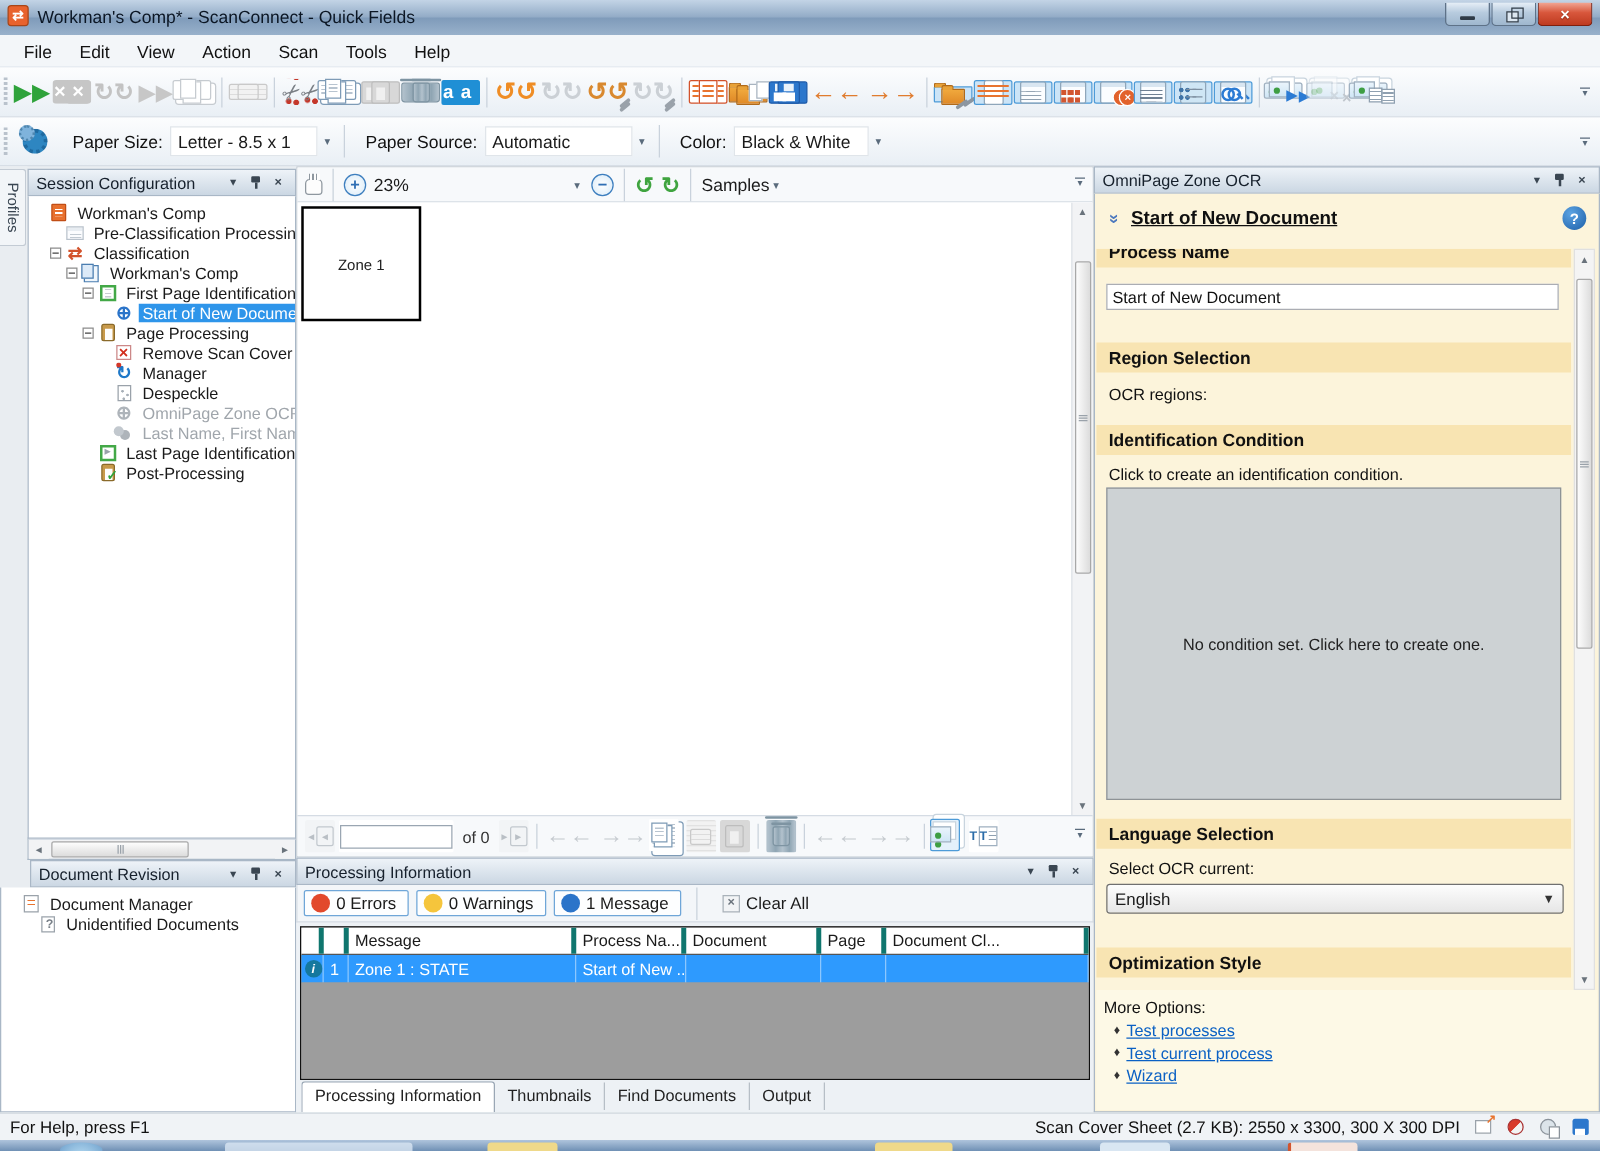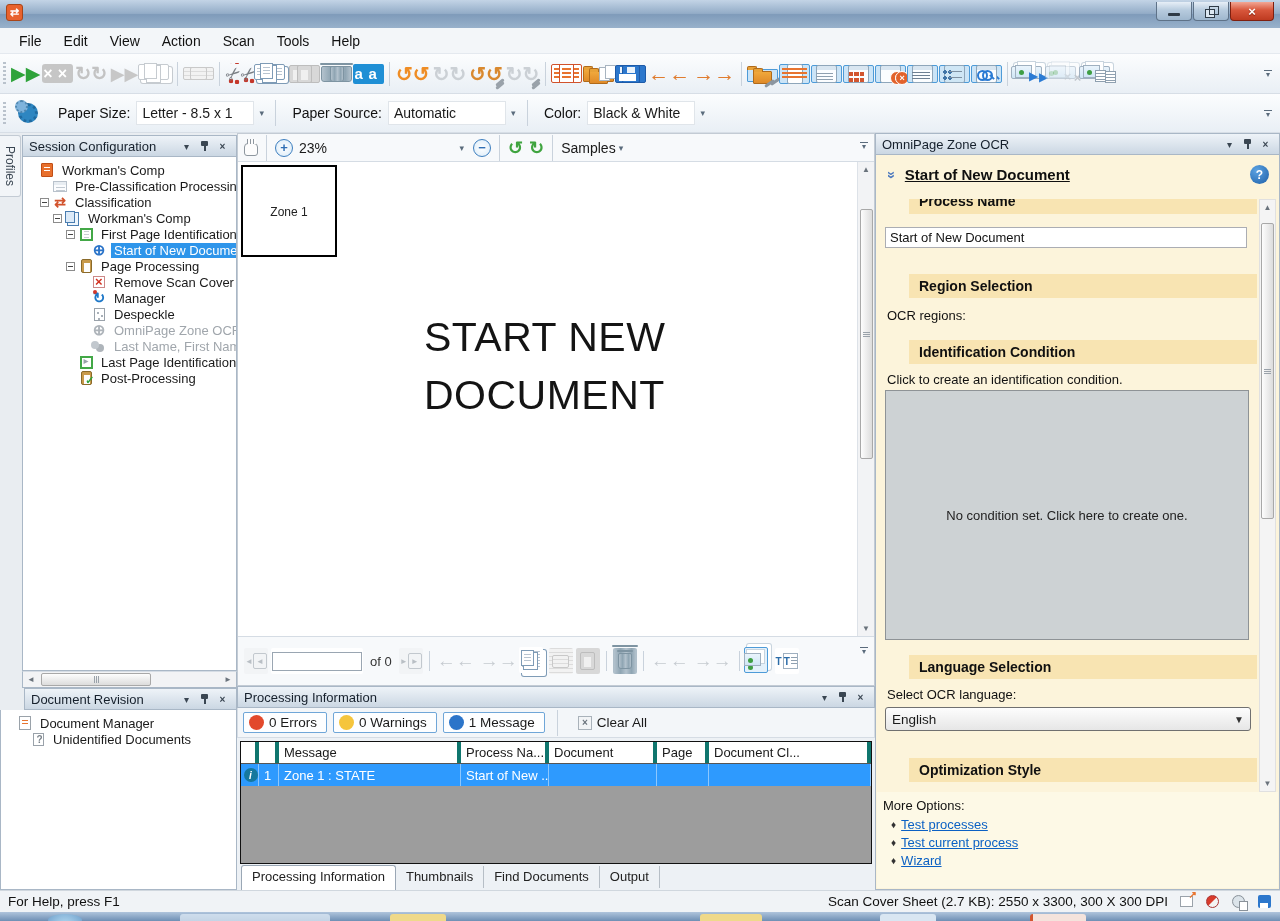--- a/index.html
+++ b/index.html
@@ -177,21 +177,21 @@
   .zoom-combo .val{flex:1;}
   .drop-arrow{color:#5A6B7C;font-size:9px;padding:0 3px;}
   .rot{font-size:18px;font-weight:bold;color:#3FA43F;}
   .canvas{flex:1;background:#fff;position:relative;overflow:hidden;}
   .zone-box{position:absolute;left:3px;top:3px;width:96px;height:92px;border:2px solid #000;background:#fff;text-align:center;padding-top:38px;font-size:12px;color:#222;}
   .scan-text{position:absolute;left:186px;top:146px;font-size:41px;line-height:58px;color:#141414;letter-spacing:.5px;}
   .vscroll{position:absolute;right:0;top:0;bottom:0;width:17px;background:#F2F3F5;border-left:1px solid #DDE2E8;display:flex;flex-direction:column;align-items:center;}
   .varrow{height:15px;width:100%;display:flex;align-items:center;justify-content:center;color:#6A737C;font-size:8px;}
   .vthumb{width:13px;background:linear-gradient(90deg,#FDFDFD,#DCDCDC);border:1px solid #A8A8A8;border-radius:2px;display:flex;flex-direction:column;align-items:center;justify-content:center;gap:1px;}
   .vthumb i{width:7px;height:1px;background:#9AA2AA;display:block;}
-  .pager{height:49px;background:#F7F9FB;border-top:1px solid #D5DCE4;display:flex;align-items:center;padding:16px 6px;gap:4px;position:relative;}
+  .pager{height:33px;background:#F7F9FB;border-top:1px solid #D5DCE4;display:flex;align-items:center;padding:16px 6px;gap:4px;position:relative;}
   .pgit{height:26px;min-width:24px;display:flex;align-items:center;justify-content:center;border:1px solid transparent;border-radius:2px;position:relative;}
   .pgit[data-state="toggled"]{border-color:#4D9BD8;background:#E4F1FB;}
   .pgit[data-kind="sep"]{min-width:7px;}
   .pgit[data-kind="sep"]::before{content:"";width:1px;height:20px;background:#C9D2DC;}
 
   
   .proc-panel{position:absolute;left:237px;top:686px;width:638px;height:204px;display:flex;flex-direction:column;background:#EDF1F5;}
   .proc-toolbar{height:30px;display:flex;align-items:center;gap:6px;padding:0 5px;background:#F3F6F9;border:1px solid #D5DCE4;border-top:none;}
   .pf-btn{display:flex;align-items:center;gap:5px;border:1px solid #6FA6D8;border-radius:2px;background:#FDFEFF;padding:2px 9px 2px 5px;font-size:13.5px;}
   .pf-ic{width:15px;height:15px;border-radius:50%;display:flex;align-items:center;justify-content:center;font-size:10px;font-weight:bold;font-style:normal;}
@@ -212,21 +212,21 @@
   .ptab[data-state="active"]{background:#fff;border:1px solid #9AA7B5;border-bottom:none;border-radius:3px 3px 0 0;margin-bottom:0;padding-bottom:6px;}
 
   
   .ocr-panel{position:absolute;left:875px;top:133px;width:405px;height:757px;display:flex;flex-direction:column;}
   .ocr-body{flex:1;background:#FCF4DB;border:1px solid #A9B7C6;border-top:none;position:relative;overflow:hidden;}
   .ocr-heading{display:flex;align-items:center;gap:9px;padding:10px 10px 6px 12px;}
   .dbl-chev{color:#4C78BE;font-weight:bold;font-size:14px;transform:rotate(90deg);display:inline-block;}
   .ocr-title{font-size:15px;font-weight:bold;text-decoration:underline;color:#101010;}
   .help-circ{margin-left:auto;width:19px;height:19px;border-radius:50%;background:radial-gradient(circle at 35% 30%,#5CA3E2,#1D5FA8);color:#fff;font-weight:bold;font-size:12px;display:flex;align-items:center;justify-content:center;}
   .ocr-scroll{position:absolute;top:44px;left:1px;right:22px;bottom:97px;overflow:hidden;}
-  .band{background:#F8E4B2;padding:4px 10px;font-size:14px;font-weight:bold;color:#101010;margin-left:32px;}
+  .band{background:#F8E4B2;padding:4px 10px;font-size:14px;font-weight:bold;color:#101010;}
   .band.clipped{height:15px;overflow:hidden;padding:0 10px;}
   .band.clipped span{display:block;margin-top:-6px;}
   .ocr-input{display:block;width:362px;margin:13px 8px 0;height:21px;border:1px solid #ABADB3;background:#fff;font-family:"Liberation Sans",sans-serif;font-size:13px;padding:0 4px;color:#111;}
   .flabel{font-size:13px;color:#111;margin:10px 10px 0;}
   .cond-box{margin:3px 8px 0;height:250px;background:#CDD2D4;border:1px solid #8E9396;display:flex;align-items:center;justify-content:center;font-size:13px;color:#222;}
   .sel{margin:5px 8px 0;width:366px;height:24px;border:1px solid #707070;border-radius:3px;background:linear-gradient(#FDFDFD,#E6E6E6);display:flex;align-items:center;padding:0 6px;font-size:13.5px;}
   .sel .sv{flex:1;}
   .sel .sarr{color:#333;font-size:10px;}
   .more-opts{position:absolute;left:1px;right:1px;bottom:1px;height:96px;background:#FDF9E6;padding:6px 6px 0;}
   .more-opts .mo-label{font-size:13px;color:#111;margin-bottom:4px;}
@@ -250,20 +250,21 @@
   .tk{position:absolute;top:2px;height:9px;border-radius:3px 3px 0 0;}
 
   a{cursor:pointer;}
 </style>
 </head>
 <body>
 
 <div class="titlebar">
   <div class="tb-inner">
     <span class="app-icon">⇄</span>
+    <span class="title-text">Workman's Comp* - ScanConnect - Quick Fields</span>
   </div>
   <div class="win-btns">
     <span class="wbtn min"></span>
     <span class="wbtn restore"></span>
     <span class="wbtn close">×</span>
   </div>
 </div>
 
 <div class="menubar">
   <span class="menu-item">File</span>
@@ -597,24 +598,20 @@
     <span style="display:flex;align-items:center;">
       <span>Samples</span>
       <span class="drop-arrow">▾</span>
     </span>
     <span class="ovf" style="position:absolute;right:2px;top:8px;"><i></i>▾</span>
   </div>
   <div class="canvas">
     <div class="zone-box">
       <span>Zone 1</span>
     </div>
-    <div class="scan-text">
-      <div>START NEW</div>
-      <div>DOCUMENT</div>
-    </div>
     <div class="vscroll">
       <span class="varrow">▲</span>
       <span class="vthumb" style="margin-top:32px;height:250px;">
           <i></i>
           <i></i>
           <i></i>
         </span>
       <span class="varrow" style="margin-top:auto;">▼</span>
     </div>
   </div>
@@ -787,21 +784,21 @@
         </div>
       <input class="ocr-input" value="Start of New Document" style="">
       <div class="band" style="margin-top:26px;">Region Selection</div>
       <div class="flabel">OCR regions:</div>
       <div class="band" style="margin-top:17px;">Identification Condition</div>
       <div class="flabel" style="margin-top:8px;">Click to create an identification condition.</div>
       <div class="cond-box">
         <span>No condition set. Click here to create one.</span>
       </div>
       <div class="band" style="margin-top:15px;">Language Selection</div>
-      <div class="flabel" style="margin-top:8px;">Select OCR language:</div>
+      <div class="flabel" style="margin-top:8px;">Select OCR current:</div>
       <div class="sel">
         <span class="sv">English</span>
         <span class="sarr">▼</span>
       </div>
       <div class="band" style="margin-top:27px;">Optimization Style</div>
     </div>
     <div class="ocr-vscroll">
       <span class="varrow">▲</span>
       <span class="vthumb" style="margin-top:8px;height:296px;">
           <i></i>

